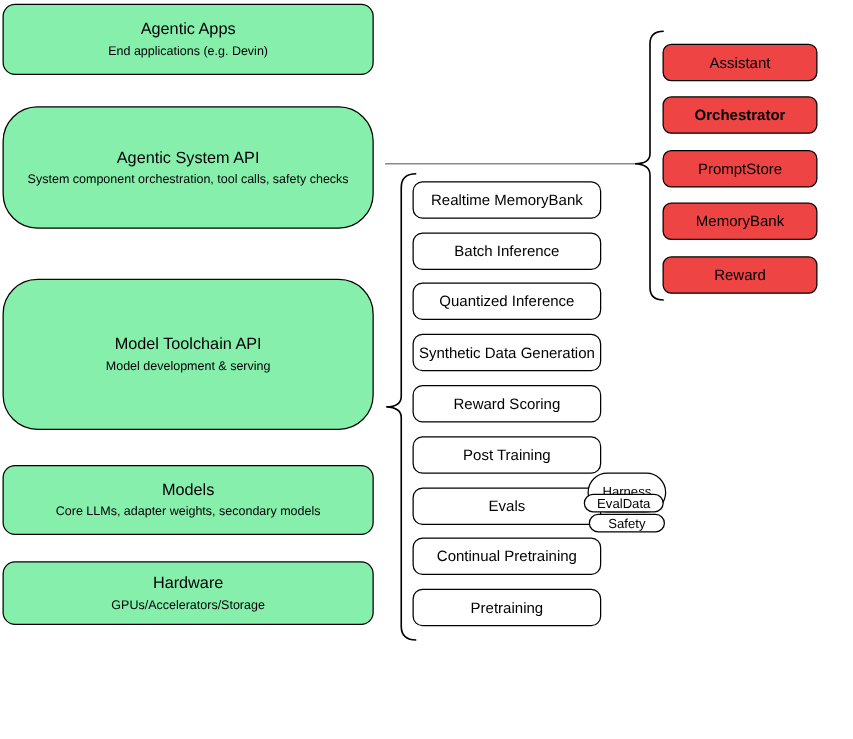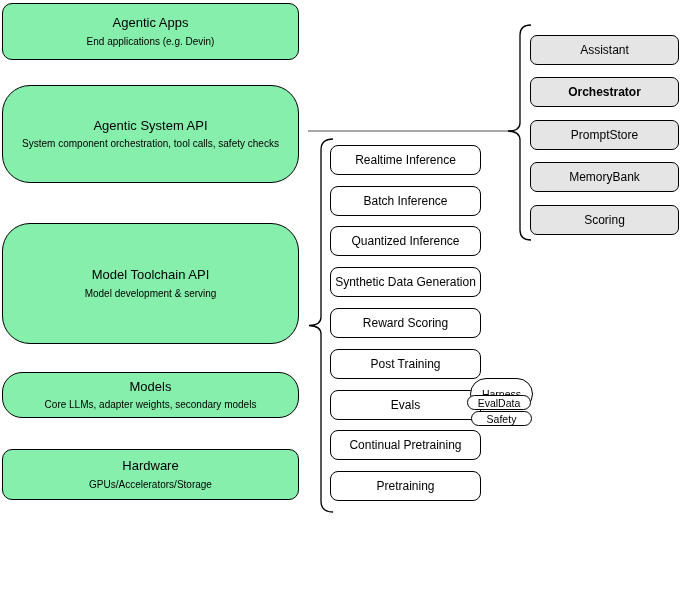--- a/index.html
+++ b/index.html
@@ -46,26 +46,26 @@
     align-items: center;
     justify-content: center;
     font-size: 12px;
     z-index: 2;
   }
 
   
   .rbox {
     position: absolute;
     left: 530px;
-    width: 149px;
+    width: 124px;
     height: 30px;
     box-sizing: border-box;
     border: 1.4px solid #000000;
     border-radius: 7px;
-    background: #e5e5e5;
+    background: #ef4444;
     display: flex;
     align-items: center;
     justify-content: center;
     font-size: 12px;
     z-index: 2;
   }
 
   
   .oval {
     position: absolute;
@@ -107,44 +107,44 @@
   <div class="lbox big" style="top:85px; height:98px;">
     <div class="title">Agentic System API</div>
     <div class="subtitle">System component orchestration, tool calls, safety checks</div>
   </div>
 
   <div class="lbox big" style="top:223px; height:121px;">
     <div class="title">Model Toolchain API</div>
     <div class="subtitle">Model development &amp; serving</div>
   </div>
 
-  <div class="lbox" style="top:372px; height:46px;border-radius:20px;">
+  <div class="lbox" style="top:372px; height:56px;">
     <div class="title">Models</div>
     <div class="subtitle">Core LLMs, adapter weights, secondary models</div>
   </div>
 
   <div class="lbox" style="top:449px; height:51px;">
     <div class="title">Hardware</div>
     <div class="subtitle">GPUs/Accelerators/Storage</div>
   </div>
 
 
-  <div class="mbox" style="top:145px;">Realtime Inference</div>
+  <div class="mbox" style="top:145px;">Realtime MemoryBank</div>
   <div class="mbox" style="top:186px;">Batch Inference</div>
   <div class="mbox" style="top:226px;">Quantized Inference</div>
   <div class="mbox" style="top:267px;">Synthetic Data Generation</div>
   <div class="mbox" style="top:308px;">Reward Scoring</div>
   <div class="mbox" style="top:349px;">Post Training</div>
   <div class="mbox" style="top:390px;">Evals</div>
   <div class="mbox" style="top:430px;">Continual Pretraining</div>
   <div class="mbox" style="top:471px;">Pretraining</div>
 
   <div class="oval" style="left:470px; top:378px; width:63px; height:32px;">Harness</div>
   <div class="oval" style="left:467px; top:395px; width:64px; height:15px;">EvalData</div>
   <div class="oval" style="left:471px; top:411px; width:61px; height:15px;">Safety</div>
 
   <div class="rbox" style="top:35px;">Assistant</div>
   <div class="rbox" style="top:77px;font-weight:bold;">Orchestrator</div>
   <div class="rbox" style="top:120px;">PromptStore</div>
   <div class="rbox" style="top:162px;">MemoryBank</div>
-  <div class="rbox" style="top:205px;">Scoring</div>
+  <div class="rbox" style="top:205px;">Reward</div>
 
 </div>
 
 </body></html>

